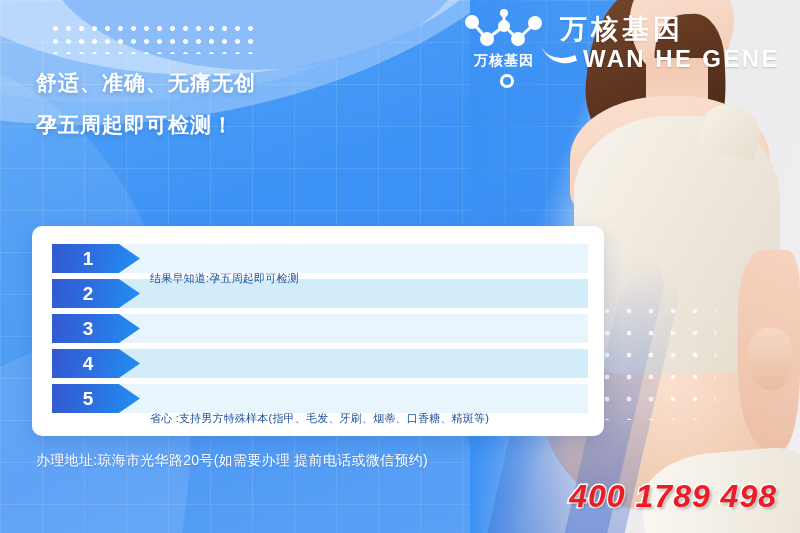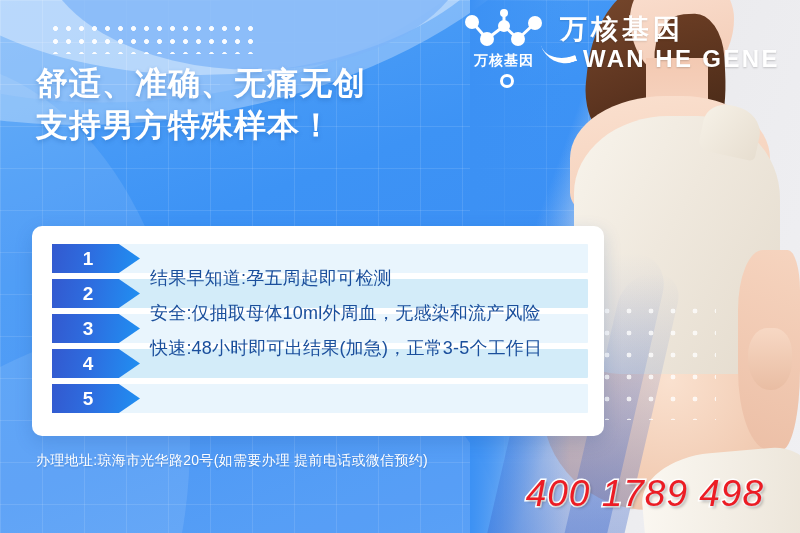--- a/index.html
+++ b/index.html
@@ -289,21 +289,21 @@
 
   
   .headline {
     position: absolute;
     left: 36px; top: 62px;
     z-index: 20;
   }
   .headline .line {
     color: #ffffff;
     font-weight: 700;
-    font-size: 32px;
+    font-size: 21px;
     line-height: 42px;
     letter-spacing: 1px;
     text-shadow: 0 2px 4px rgba(26,90,170,0.35);
     white-space: nowrap;
   }
 
   
   .card {
     position: absolute;
     left: 32px; top: 226px;
@@ -347,43 +347,43 @@
     padding-right: 16px;
     background: linear-gradient(100deg, #3359cf 0%, #2d6ee0 45%, #2090f2 100%);
     clip-path: polygon(0 0, 76% 0, 100% 50%, 76% 100%, 0 100%);
     box-shadow: 1px 1px 2px rgba(0,0,0,0.12);
   }
   .row-text {
     position: relative;
     z-index: 2;
     margin-left: 10px;
     color: #1b4f9c;
-    font-size: 18px;
+    font-size: 11px;
     font-weight: 500;
     white-space: nowrap;
     letter-spacing: 0.2px;
     margin-top: 39px;
   }
 
   
   .address {
     position: absolute;
     left: 36px; top: 452px;
     color: #ffffff;
     font-size: 14px;
     letter-spacing: 0.3px;
     z-index: 25;
     text-shadow: 0 1px 2px rgba(20,70,150,0.30);
     text-align: right;
   }
   .phone {
     position: absolute;
-    right: 36px; bottom: 18px;
-    font-size: 37px;
-    font-weight: 400;
+    right: 23px; bottom: 18px;
+    font-size: 32px;
+    font-weight: 700;
     font-style: italic;
     color: #ec1c24;
     letter-spacing: 1px;
     z-index: 26;
     -webkit-text-stroke: 3px #ffffff;
     paint-order: stroke fill;
     text-shadow: 2px 2px 3px rgba(0,0,0,0.25);
   }
 </style>
 </head>
@@ -449,45 +449,44 @@
       <div class="logo-swish"></div>
     </div>
     <div class="logo-text">
       <div class="logo-cn">万核基因</div>
       <div class="logo-en">WAN HE GENE</div>
     </div>
   </div>
 
   <div class="headline">
     <div class="line">舒适、准确、无痛无创</div>
-    <div class="line">支持男方特殊样本！</div>
+    <div class="line">孕五周起即可检测！</div>
   </div>
 
   <div class="card">
     <div class="row odd">
       <div class="stripe"></div>
       <div class="badge">1</div>
       <div class="row-text">结果早知道:孕五周起即可检测</div>
     </div>
     <div class="row even">
       <div class="stripe"></div>
       <div class="badge">2</div>
-      <div class="row-text">安全:仅抽取母体10ml外周血，无感染和流产风险</div>
     </div>
     <div class="row odd">
       <div class="stripe"></div>
       <div class="badge">3</div>
-      <div class="row-text">快速:48小时即可出结果(加急)，正常3-5个工作日</div>
     </div>
     <div class="row even">
       <div class="stripe"></div>
       <div class="badge">4</div>
     </div>
     <div class="row odd">
       <div class="stripe"></div>
       <div class="badge">5</div>
+      <div class="row-text">省心 :支持男方特殊样本(指甲、毛发、牙刷、烟蒂、口香糖、精斑等)</div>
     </div>
   </div>
 
   <div class="address">办理地址:琼海市光华路20号(如需要办理 提前电话或微信预约)</div>
   <div class="phone">400 1789 498</div>
 
 </div>
 
 </body></html>

